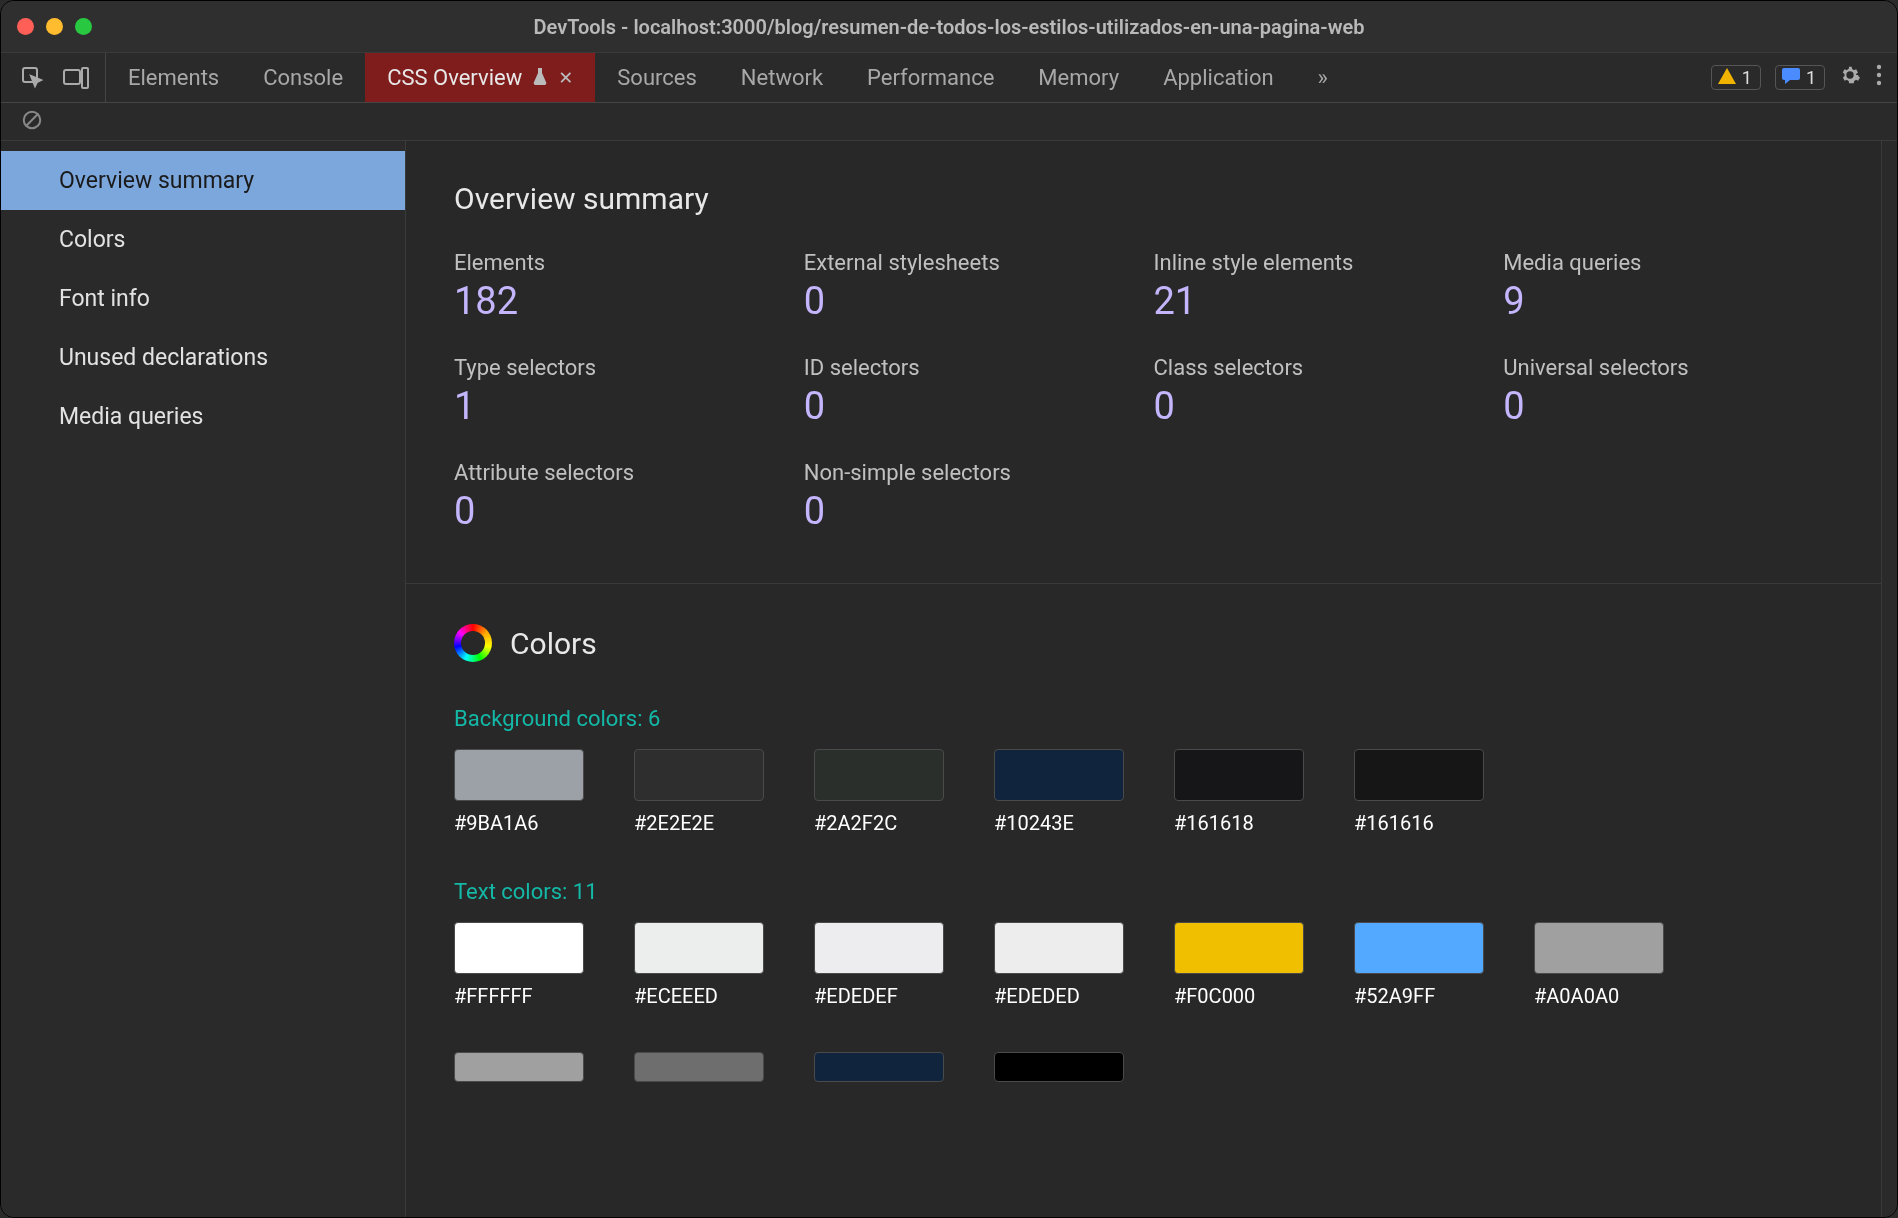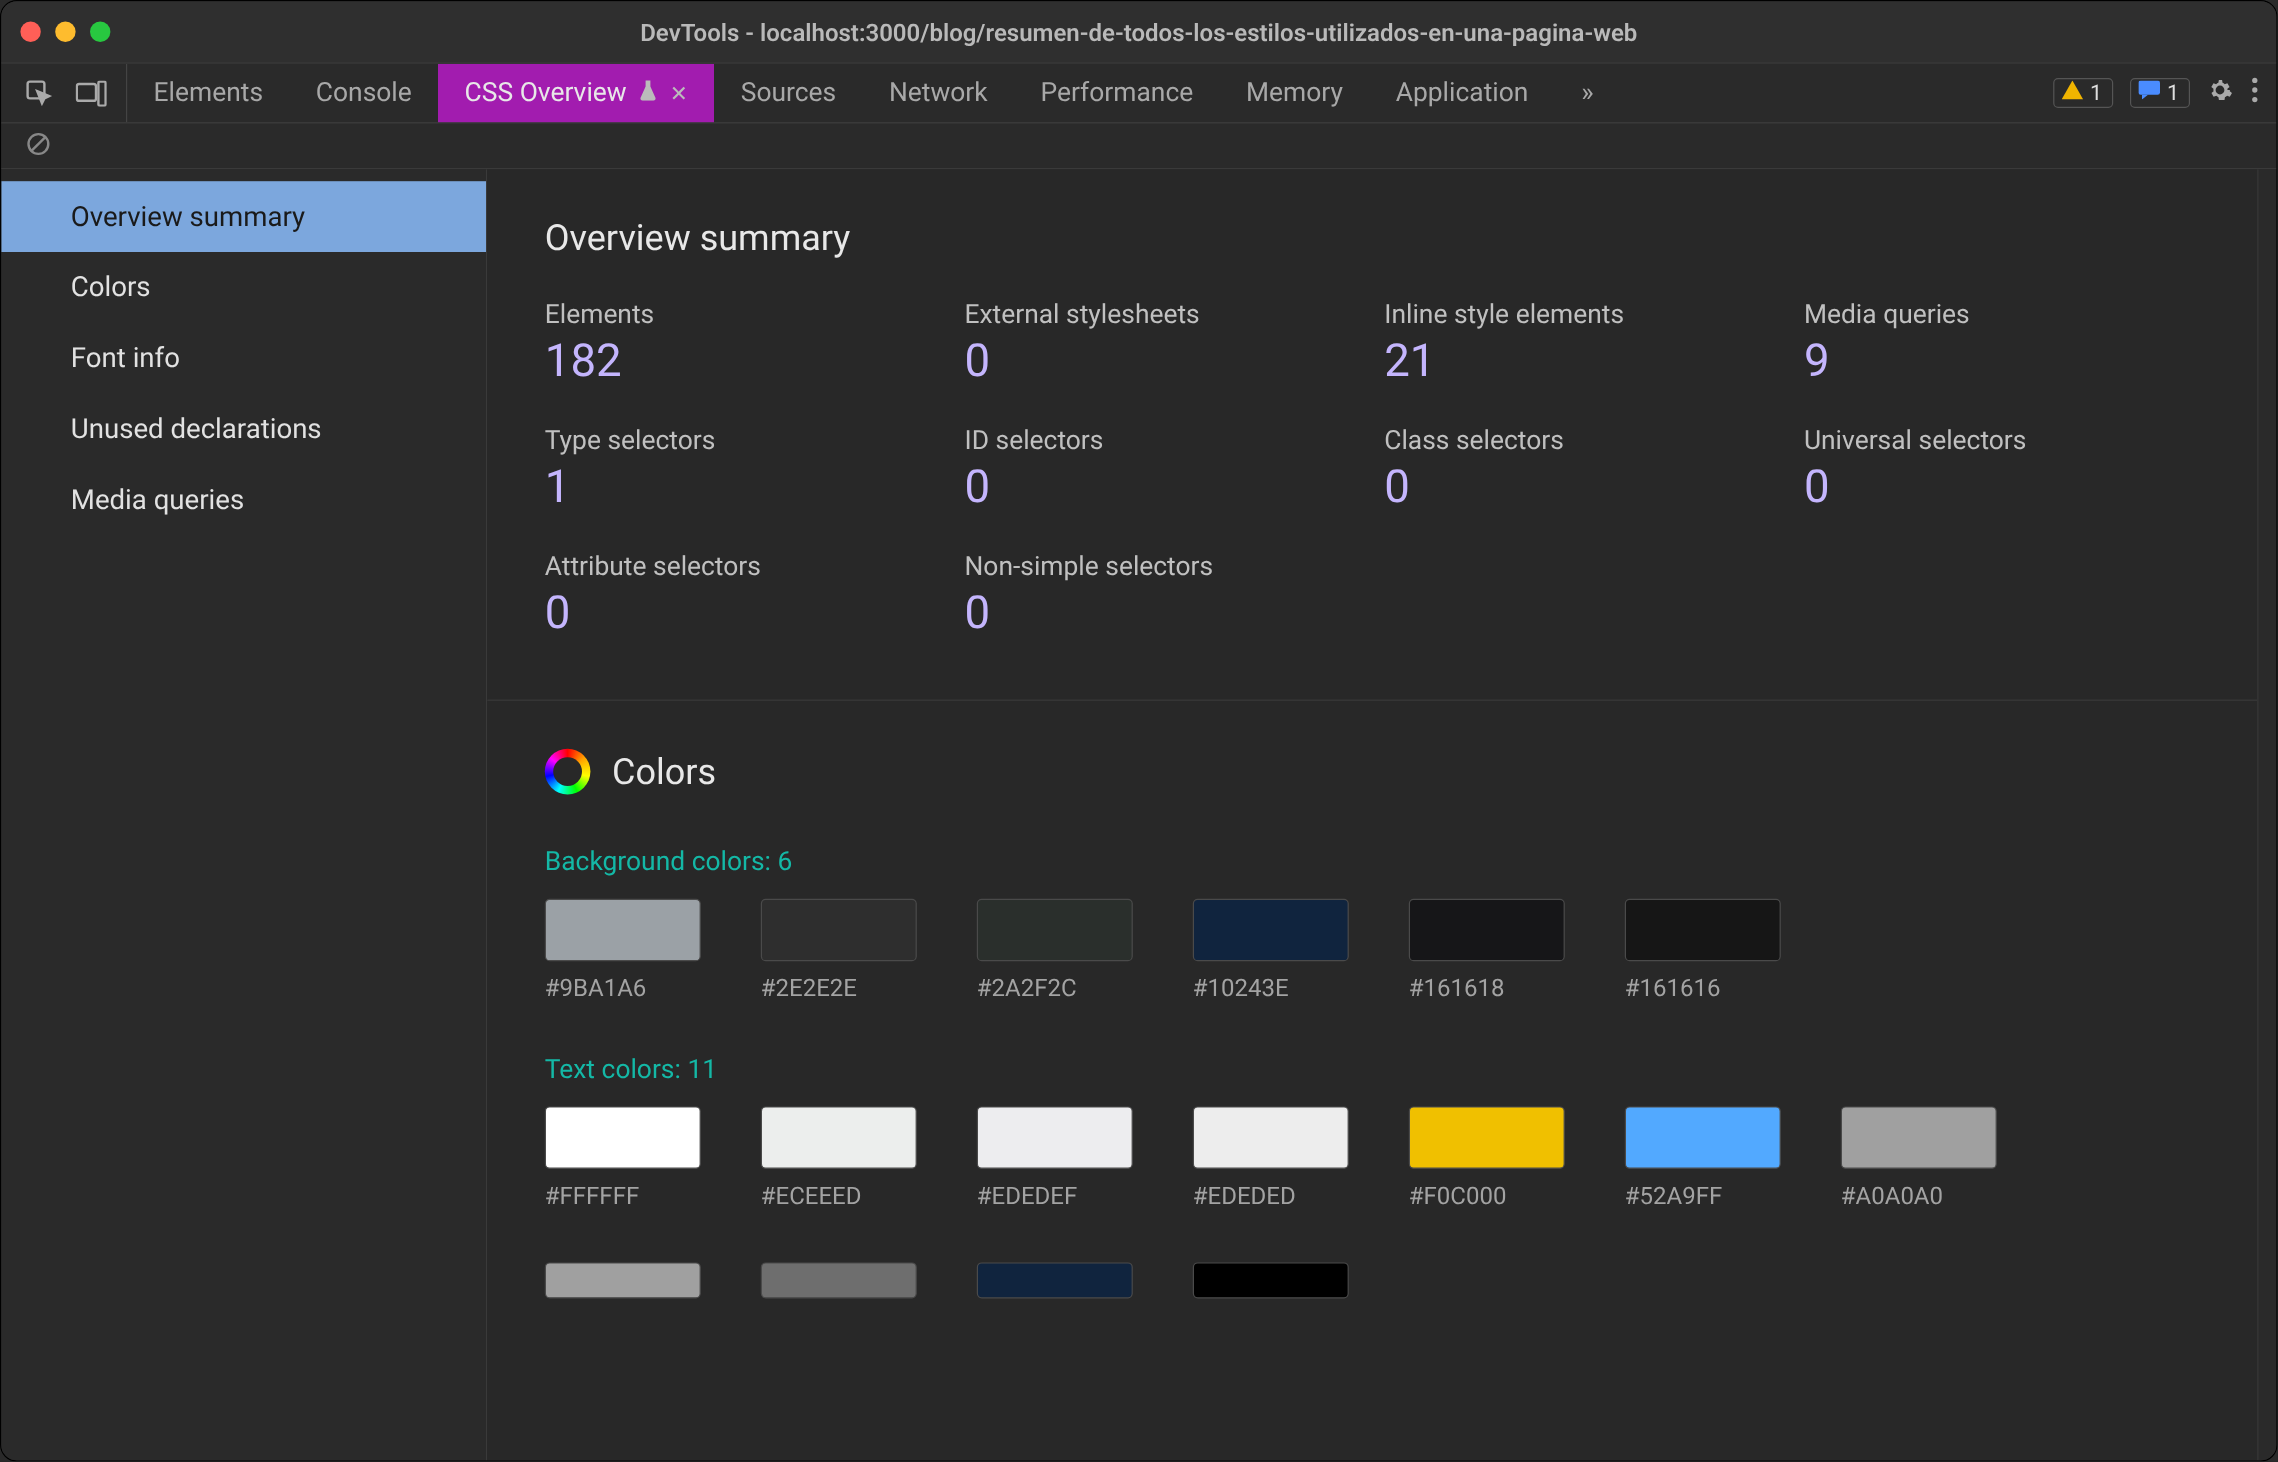--- a/index.html
+++ b/index.html
@@ -58,21 +58,21 @@
   .ts-icons svg { display: block; }
   .tab {
     padding: 0 22px;
     display: flex;
     align-items: center;
     cursor: default;
     white-space: nowrap;
     gap: 10px;
   }
   .tab.active {
-    background: #a21caf;
+    background: #7f1d1d;
     color: #e8e8e8;
   }
   .tab-close { color: #bbb; font-size: 18px; }
   .ts-right {
     display: flex;
     align-items: center;
     gap: 14px;
     padding: 0 14px;
   }
   .warn-badge, .msg-badge {
@@ -187,21 +187,21 @@
   .swatch-item { width: 130px; }
   .swatch {
     width: 130px;
     height: 52px;
     border-radius: 4px;
     border: 1px solid #4a4a4a;
     margin-bottom: 10px;
   }
   .swatch-label {
     font-size: 20px;
-    color: #a3a3a3;
+    color: #ffffff;
     white-space: nowrap;
   }
   .right-sliver {
     width: 16px;
     background: #2a2a2a;
     border-left: 1px solid #3a3a3a;
   }
 </style>
 </head>
 <body>

